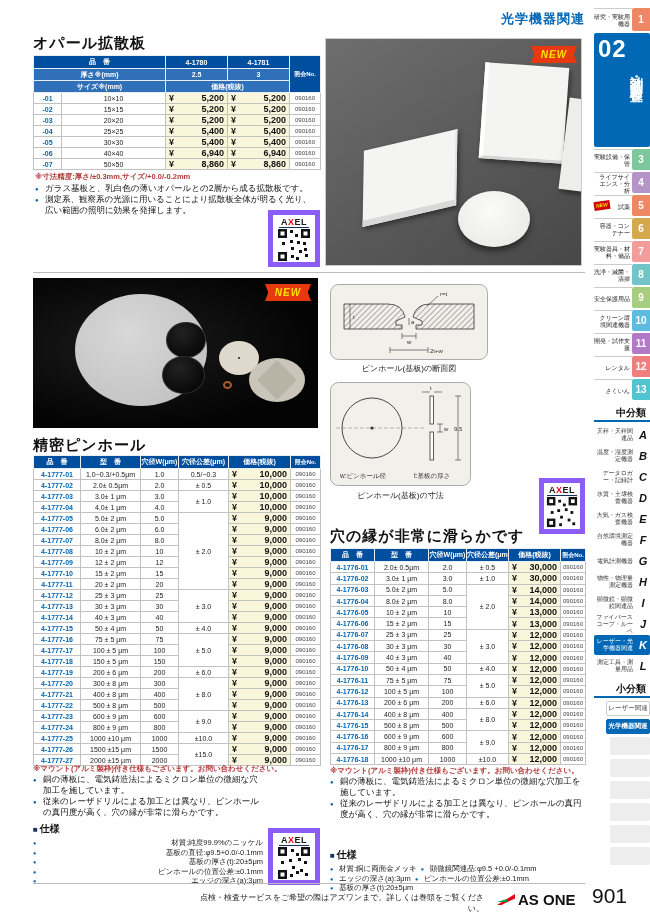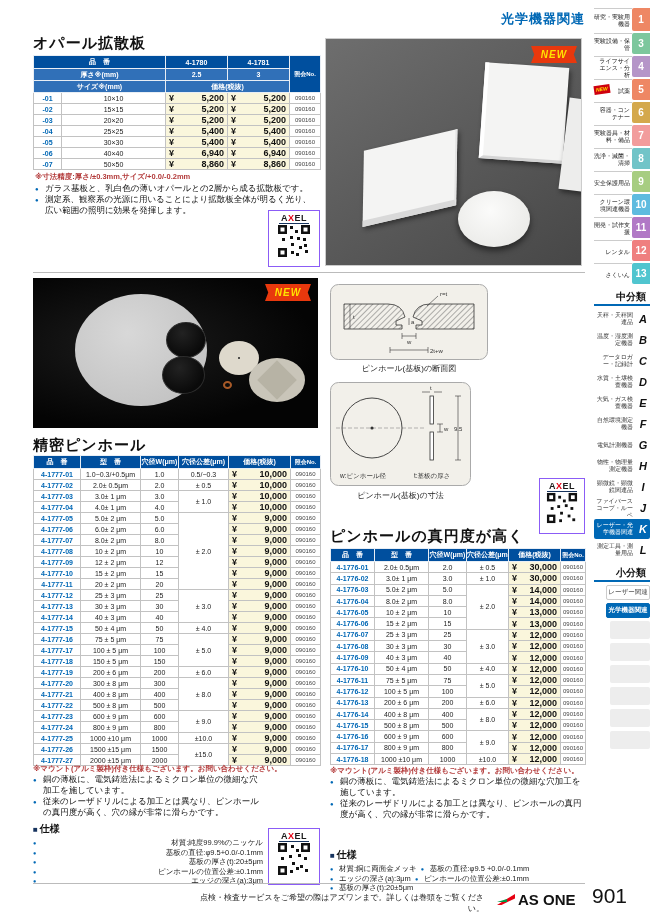--- a/index.html
+++ b/index.html
@@ -100,21 +100,21 @@
 
   
   .diagram { position:absolute; }
   #diag1 { top:284px; left:330px; }
   #diag2 { top:382px; left:330px; }
   .caption { position:absolute; font-size:8px; color:#222; text-align:center; }
   #cap1 { top:363px; left:330px; width:158px; }
   #cap2 { top:490px; left:330px; width:141px; }
 
   
-  .axel { position:absolute; width:52px; height:57px; border:1px solid #8b5cf6; background:#fff;
+  .axel { position:absolute; width:52px; height:57px; border:5px solid #8b5cf6; background:#fff;
           display:flex; flex-direction:column; align-items:center; padding-top:2px; }
   .axel-logo { font-size:9px; font-weight:bold; color:#1a1a1a; letter-spacing:.5px;
                border-bottom:1.5px solid #16335e; padding:0 2px; }
   .axel-logo .x { color:#e60012; }
   #axel1 { top:210px; left:268px; }
   #axel2 { top:828px; left:268px; }
   #axel3 { top:478px; left:539px; width:46px; height:56px; }
 
   
   .footer-note { position:absolute; top:892px; left:184px; width:300px; text-align:right;
@@ -825,21 +825,21 @@
         <rect x="20" y="13" width="3" height="3" fill="#111"></rect>
       <rect x="26" y="16" width="3" height="3" fill="#111"></rect>
         <rect x="5" y="16" width="3" height="3" fill="#111"></rect>
       <rect x="15" y="21" width="3" height="3" fill="#111"></rect>
         <rect x="23" y="24" width="3" height="3" fill="#111"></rect>
       <rect x="28" y="28" width="3" height="3" fill="#111"></rect>
         <rect x="14" y="29" width="3" height="3" fill="#111"></rect>
     </svg>
   </div>
 
-  <h2 class="sec-title" id="he-title">ピンホールの真円度が高く</h2>
+  <h2 class="sec-title" id="he-title">穴の縁が非常に滑らかです</h2>
   <table class="cat" id="he-table">
     <colgroup>
         <col style="width:44px">
         <col style="width:54px">
         <col style="width:38px">
         <col style="width:42px">
         <col style="width:52px">
         <col style="width:25px">
       </colgroup>
     <tbody>
@@ -1083,40 +1083,44 @@
   </table>
   <div class="note" id="he-note">※マウント(アルミ製枠)付き仕様もございます。お問い合わせください。</div>
   <ul class="bullets" id="he-bullets">
       <li>銅の薄板に、電気鋳造法によるミクロン単位の微細な穴加工を施しています。</li>
       <li>従来のレーザドリルによる加工とは異なり、ピンホールの真円度が高く、穴の縁が非常に滑らかです。</li>
     </ul>
   <div class="spec-block" id="he-specs">
     <div class="spec-head">仕様</div>
     <ul class="specs" id="he-spec-list">
         <li>材質:銅に両面金メッキ</li>
-        <li>基板の直径:φ9.5 +0.0/-0.1mm</li>
+        <li>顕微鏡関連品:φ9.5 +0.0/-0.1mm</li>
         <li>エッジの深さ(a):3μm</li>
         <li>ピンホールの位置公差:±0.1mm</li>
         <li>基板の厚さ(t):20±5μm</li>
       </ul>
   </div>
 
   <div class="divider" id="div-foot"></div>
   <div class="footer-note">点検・検査サービスをご希望の際はアズワンまで。詳しくは巻頭をご覧ください。</div>
   <div class="asone">
     <div class="asone-swoosh"></div>
     <div class="asone-text">AS ONE</div>
   </div>
   <div class="asone-green"></div>
   <div class="pagenum">901</div>
 
   <div id="sidebar">
       <div class="stab first">
         <span class="stab-label">研究・実験用機器</span>
         <span class="stab-num" style="background: rgb(238, 135, 100);">1</span>
+      </div>
+      <div id="bigtab">
+        <div class="bignum">02</div>
+        <div class="vert"><span>計測・測定・</span><span>検査</span></div>
       </div>
       <div class="stab">
         <span class="stab-label">実験設備・保管</span>
         <span class="stab-num" style="background: rgb(125, 199, 157);">3</span>
       </div>
       <div class="stab">
         <span class="stab-label">ライフサイエンス・分析</span>
         <span class="stab-num" style="background: rgb(181, 149, 200);">4</span>
       </div>
       <div class="stab">

